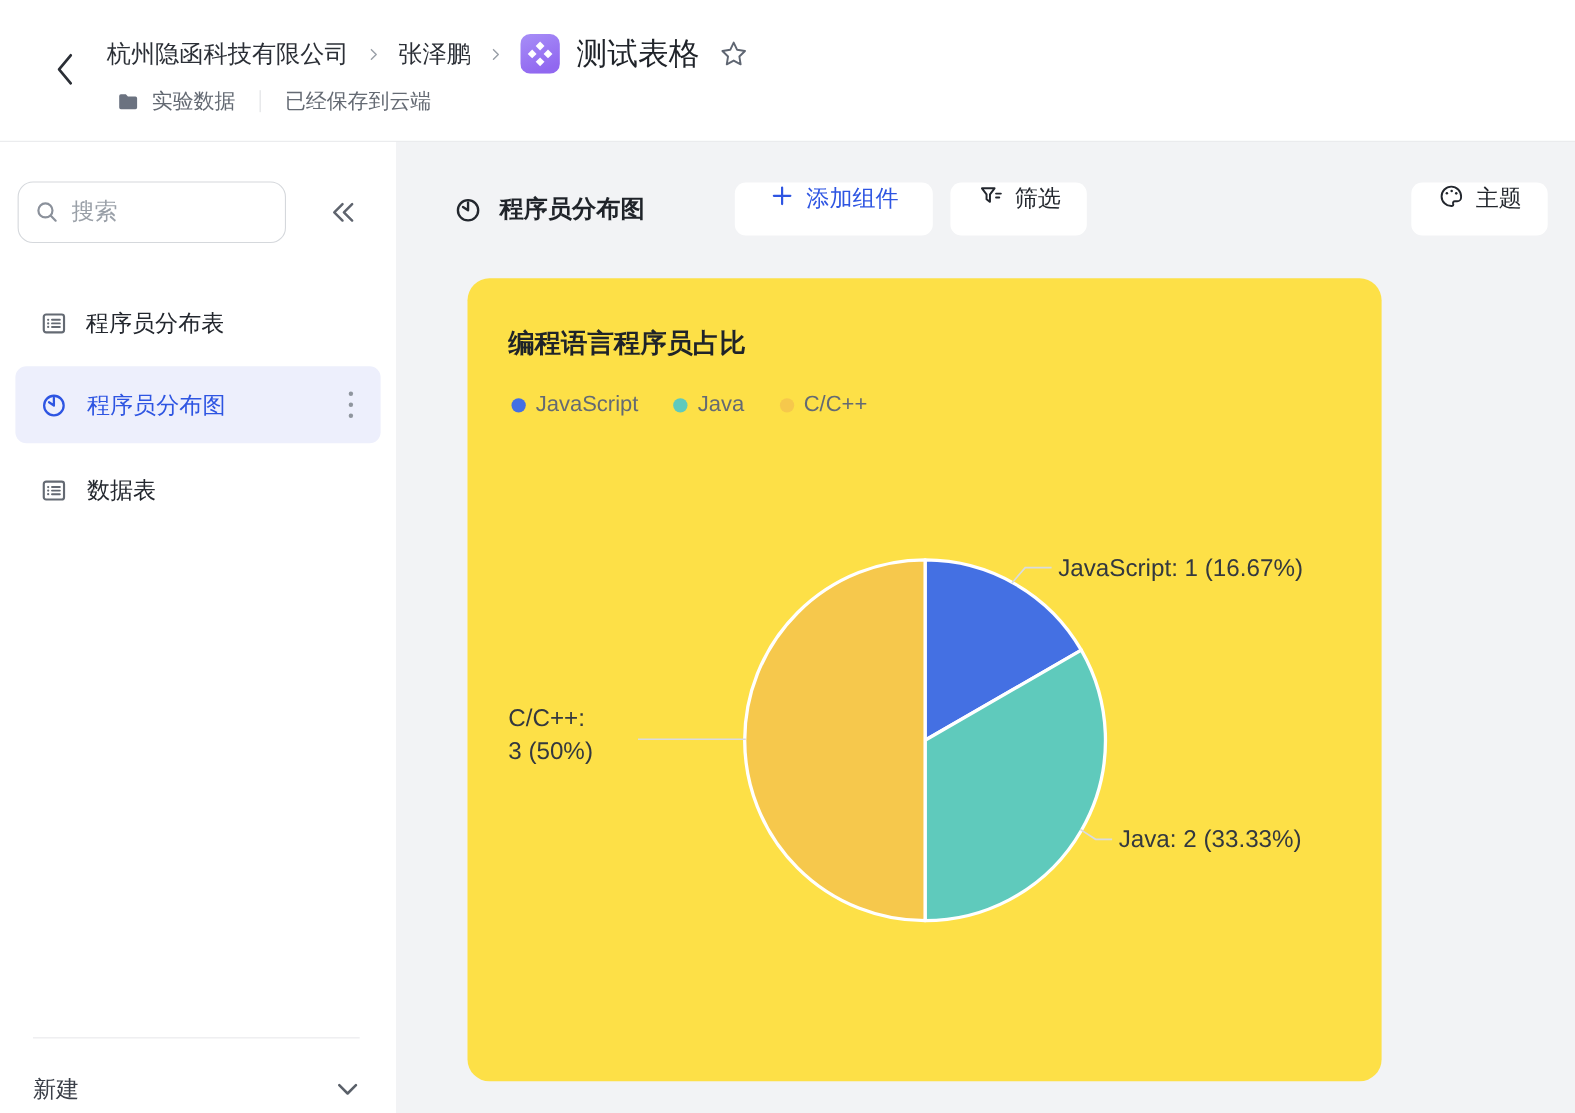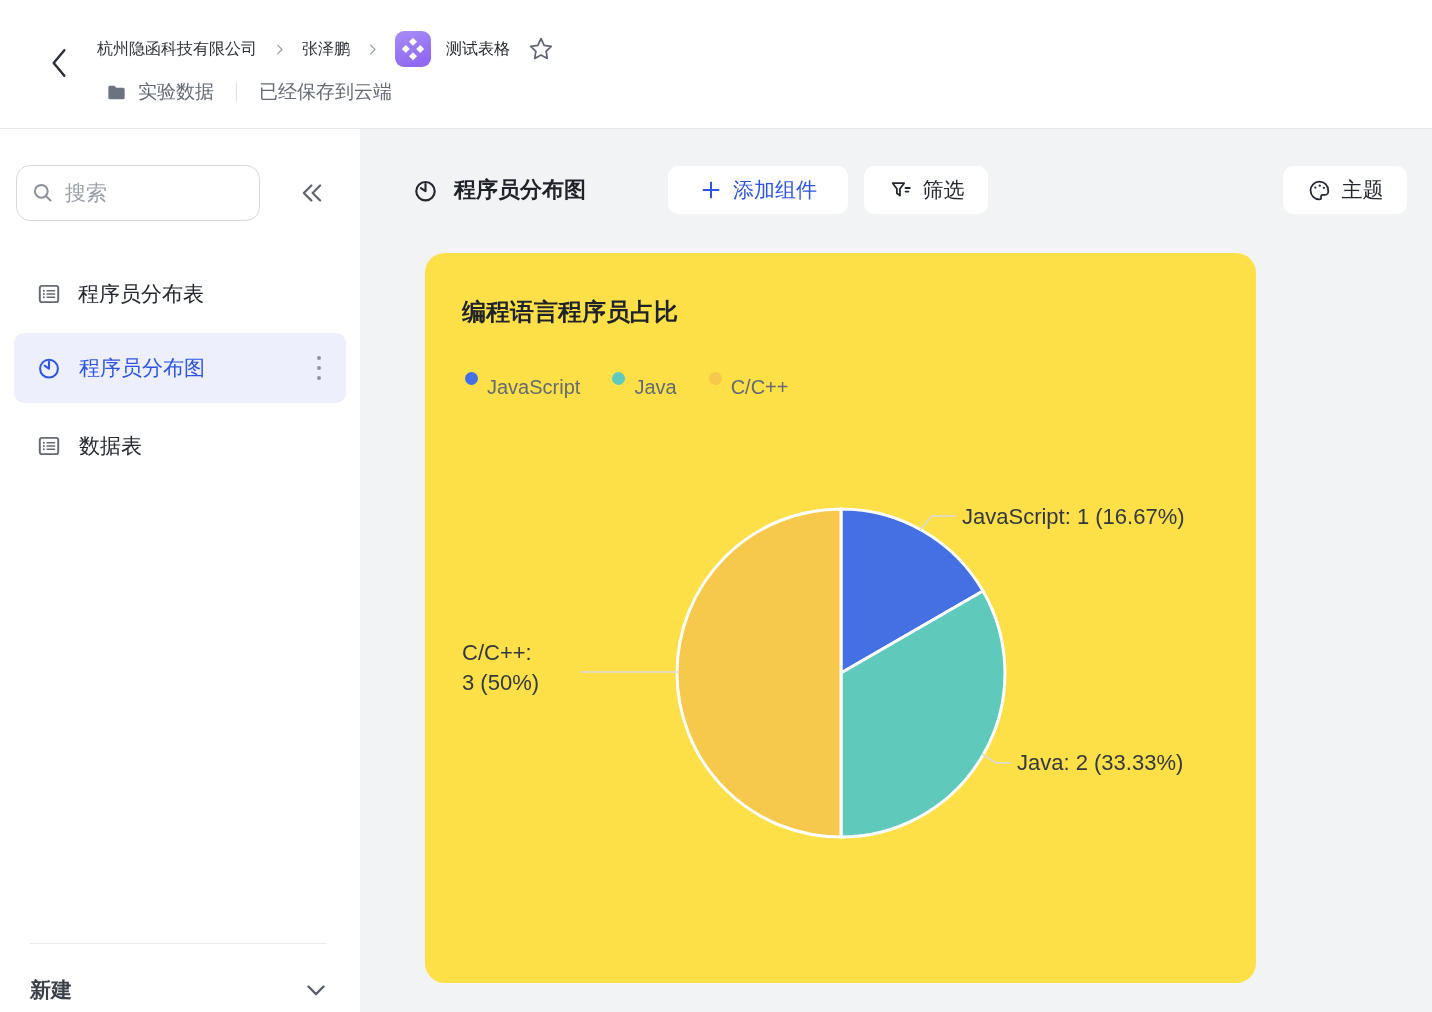--- a/index.html
+++ b/index.html
@@ -5,61 +5,61 @@
   * { margin:0; padding:0; box-sizing:border-box; }
   html,body { background:#fff; }
   body { font-family:"Liberation Sans","DejaVu Sans",sans-serif; color:#1f2329; }
   .stage { position:relative; width:1432px; height:1012px; overflow:hidden; background:#fff; }
 
   
   .top-header { position:absolute; left:0; top:0; width:1432px; height:128px; background:#fff; }
   .header-rule { position:absolute; left:0; top:128px; width:1432px; height:1px; background:#e7e8ea; }
   .back-btn { position:absolute; left:42px; top:42px; width:34px; height:42px; display:flex; align-items:center; justify-content:center; cursor:pointer; }
   .crumb-row { position:absolute; left:97px; top:27px; height:44px; display:flex; align-items:center; gap:15px; }
-  .crumb { font-size:16px; color:#2b2f36; white-space:nowrap; cursor:pointer; }
-  .crumb-current { font-size:16px; color:#1f2329; }
+  .crumb { font-size:22px; color:#2b2f36; white-space:nowrap; cursor:pointer; }
+  .crumb-current { font-size:28px; color:#1f2329; }
   .doc-icon { width:36px; height:36px; display:block; }
   .star-btn { display:flex; align-items:center; cursor:pointer; margin-left:2px; }
   .sub-row { position:absolute; left:105px; top:78px; height:28px; display:flex; align-items:center; gap:10px; }
   .sub-text { font-size:19px; color:#646a73; white-space:nowrap; }
   .sub-divider { width:1px; height:20px; background:#dee0e3; margin:0 12px; }
 
   
   .sidebar { position:absolute; left:0; top:129px; width:360px; height:883px; background:#fff; }
   .search-box { position:absolute; left:16px; top:36px; width:244px; height:56px; border:1.5px solid #d5d8dc; border-radius:14px; display:flex; align-items:center; padding:0 14px; gap:10px; background:#fff; }
   .search-box input { border:none; outline:none; width:160px; font-size:21px; color:#1f2329; font-family:inherit; background:transparent; }
   .search-box input::placeholder { color:#9aa0a8; }
   .collapse-btn { position:absolute; left:294px; top:46px; width:36px; height:36px; display:flex; align-items:center; justify-content:center; cursor:pointer; }
   .side-item { position:absolute; left:14px; width:332px; height:70px; border-radius:10px; display:flex; align-items:center; padding:0 16px 0 22px; gap:17px; cursor:pointer; }
   .side-item .label { font-size:21px; color:#23272e; flex:1; white-space:nowrap; }
   .side-item.selected { background:#edeffc; }
   .side-item.selected .label { color:#2e55e2; }
   .kebab { width:22px; height:30px; display:flex; align-items:center; justify-content:center; cursor:pointer; }
   .side-rule { position:absolute; left:30px; top:814px; width:297px; height:1px; background:#e8e9eb; }
-  .new-row { position:absolute; left:30px; top:838px; width:300px; height:46px; display:flex; align-items:center; justify-content:space-between; cursor:pointer;font-weight:bold; }
+  .new-row { position:absolute; left:30px; top:838px; width:300px; height:46px; display:flex; align-items:center; justify-content:space-between; cursor:pointer; }
   .new-row .label { font-size:21px; color:#3a3f48; }
 
   
   .main { position:absolute; left:360px; top:129px; width:1072px; height:883px; background:#f2f3f5; }
   .view-title { position:absolute; left:52px; top:37px; height:48px; display:flex; align-items:center; gap:15px; }
   .view-title .title { font-size:22px; font-weight:700; color:#1f2329; white-space:nowrap; }
-  .tbtn { position:absolute; top:37px; height:48px; background:#fff; border:none; border-radius:10px; display:flex; align-items:center; justify-content:center; gap:10px; font-size:21px; color:#23272e; font-family:inherit; cursor:pointer; white-space:nowrap; }
+  .tbtn { position:absolute; top:37px; height:48px; background:#fff; border:none; border-radius:10px; display:flex; justify-content:center; gap:10px; font-size:21px; color:#23272e; font-family:inherit; cursor:pointer; white-space:nowrap; }
   .tbtn.accent { color:#2e55e2; }
   .tbtn1 { left:308px; width:180px; }
   .tbtn2 { left:504px; width:124px; }
   .tbtn3 { left:644px; width:263px; }
   .tbtn4 { left:923px; width:124px; }
 
   
   .card { position:absolute; left:65px; top:124px; width:831px; height:730px; background:#fde047; border-radius:20px; }
   .card-title { position:absolute; left:37px; top:43px; font-size:24px; font-weight:700; color:#1f2329; }
   .legend { position:absolute; left:40px; top:104px; display:flex; align-items:center; gap:32px; }
   .legend-item { display:flex; align-items:center; gap:9px; cursor:pointer; }
   .legend-dot { width:13px; height:13px; border-radius:50%; background:#ccc; }
-  .legend-label { font-size:20px; color:#646a73; white-space:nowrap;margin-top:19px; }
+  .legend-label { font-size:20px; color:#646a73; white-space:nowrap; }
   .pie-svg { position:absolute; left:0; top:0; width:831px; height:730px; }
   .pie-svg text { font-family:"Liberation Sans","DejaVu Sans",sans-serif; }
 </style>
 </head>
 <body>
 
 <div class="stage">
 
   <header class="top-header">
     <div class="back-btn">

